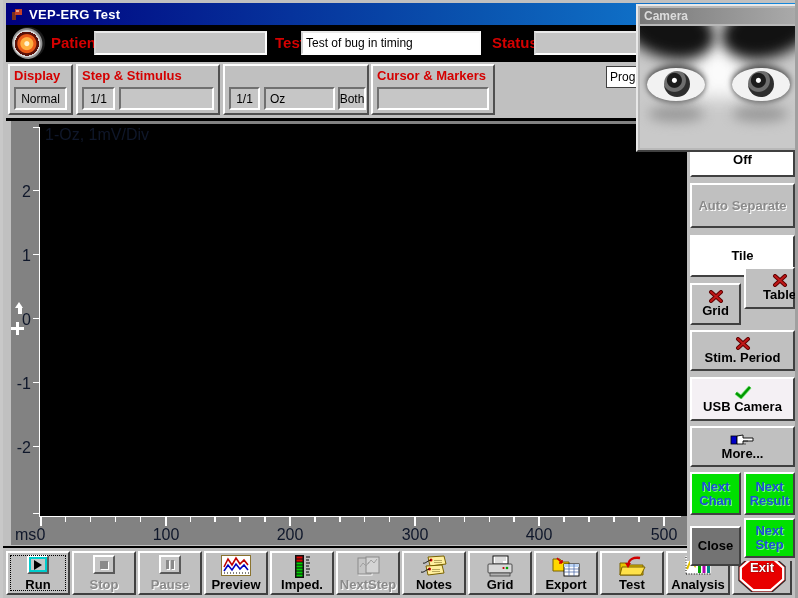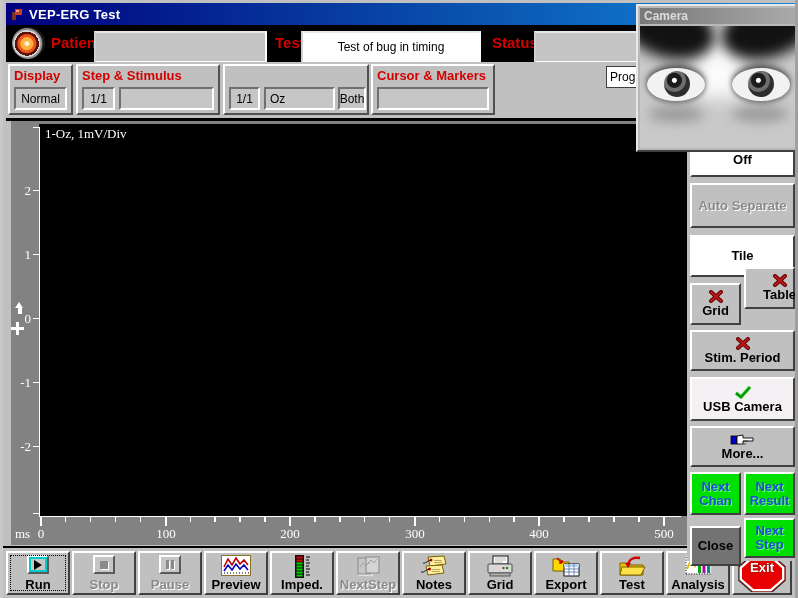--- a/index.html
+++ b/index.html
@@ -12,43 +12,43 @@
 
   
   .titlebar{position:absolute;left:3px;top:3px;width:792px;height:22px;
     background:linear-gradient(90deg,#00007e 0%,#0a55b0 60%,#1489dd 100%);
     display:flex;align-items:center;gap:5px;padding-left:4px;z-index:2;}
   .titlebar-text{color:#fff;font-weight:bold;font-size:13px;letter-spacing:.3px;}
 
   
   .patient-bar{position:absolute;left:3px;top:25px;width:792px;height:37px;background:#000;z-index:2;}
   .red-label{position:absolute;color:#d40000;font-weight:bold;font-size:15px;top:9px;}
-  .bar-field{position:absolute;top:6px;height:32px;border:2px solid;border-color:#e9e9e9 #fdfdfd #fdfdfd #cfcfcf;
-    background:#c4c4c4;font-size:12px;color:#000;padding:0 3px;font-family:"Liberation Sans",sans-serif;text-align:center;}
+  .bar-field{position:absolute;top:6px;height:24px;border:2px solid;border-color:#e9e9e9 #fdfdfd #fdfdfd #cfcfcf;
+    background:#c4c4c4;font-size:12px;color:#000;padding:0 3px;font-family:"Liberation Sans",sans-serif;}
   .bar-field.white{background:#ffffff;}
   .eye-logo{position:absolute;left:6px;top:2px;width:33px;height:32px;border-radius:50%;
     background:radial-gradient(circle at 45% 52%, #fff4d0 0 2px, #ffb040 3px 6px, #e85818 7px 9px,
       #5a1008 10px 12px, #d8d8d8 12px 13px, #909090 14px 15px, #1a1a1a 16px);}
 
   
   .header-band{position:absolute;left:3px;top:62px;width:792px;height:59px;background:#c0c0c0;
     border-bottom:3px solid #000;z-index:2;}
   .panel{position:absolute;top:2px;height:51px;border:2px solid;border-color:#ffffff #505050 #505050 #ffffff;background:#c0c0c0;}
   .panel-title{color:#d40000;font-weight:bold;font-size:13px;padding:2px 4px 0 4px;white-space:nowrap;}
   .pfield{position:absolute;bottom:3px;height:23px;border:2px solid;border-color:#707070 #ffffff #ffffff #707070;
     background:#c6c6c6;font-size:12px;color:#000;display:flex;align-items:center;justify-content:center;}
   .pfield.left-al{justify-content:flex-start;padding-left:4px;}
   .prog-box{position:absolute;left:600px;top:4px;width:32px;height:22px;background:#fff;border:1px solid #404040;
     font-size:12px;color:#000;display:flex;align-items:center;padding-left:3px;}
 
   
   .plot-region{position:absolute;left:8px;top:121px;width:676px;height:424px;background:#828282;z-index:1;}
   .plot-black{position:absolute;left:28px;top:3px;width:648px;height:392px;background:#000;}
   .axis{position:absolute;background:#fff;}
-  .axis-label{position:absolute;color:#ffffff;font-size:13px;font-family:Liberation Serif, serif;}
+  .axis-label{position:absolute;color:#0f172a;font-size:16px;font-family:Liberation Sans, sans-serif;}
   .x-minor-ticks{position:absolute;left:29px;top:396px;width:640px;height:5px;
     background:repeating-linear-gradient(90deg,#fff 0 1.5px,transparent 1.5px 24.92px);}
   .x-major{position:absolute;top:396px;width:2px;height:9px;background:#fff;}
   .xlab{width:40px;text-align:center;top:405px;}
   .ylab{width:20px;text-align:right;height:14px;}
   .plus-marker{position:absolute;left:0px;top:201px;width:13px;height:13px;}
   .plus-marker .v{position:absolute;left:5px;top:0;width:3px;height:13px;background:#fff;}
   .plus-marker .h{position:absolute;left:0;top:5px;width:13px;height:3px;background:#fff;}
   .pen-marker{position:absolute;left:4px;top:181px;width:9px;height:13px;}
   .pen-marker .tip{width:0;height:0;border-left:4px solid transparent;border-right:4px solid transparent;border-bottom:6px solid #fff;}

